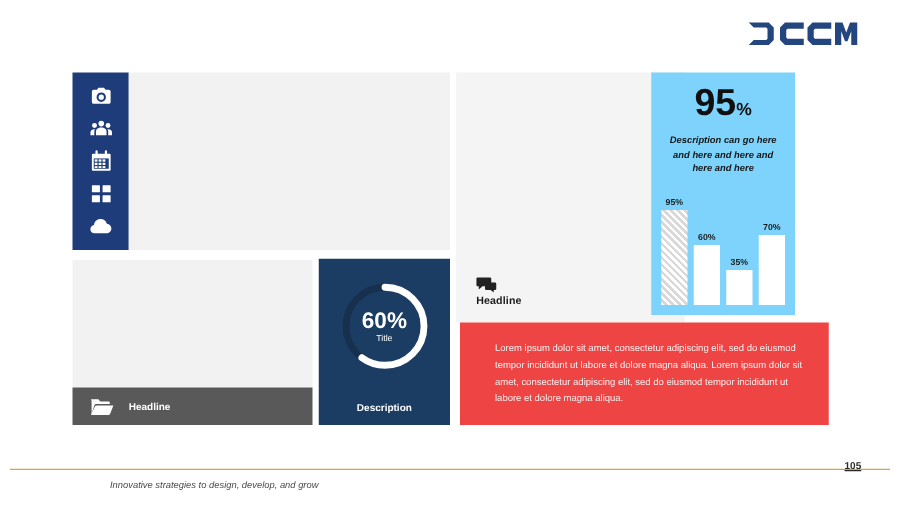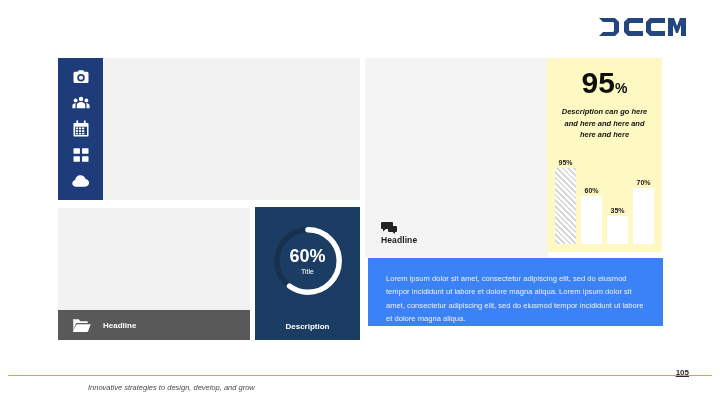--- a/index.html
+++ b/index.html
@@ -41,22 +41,22 @@
   .chat-icon { width:17px; height:14px; margin-bottom:12px; }
   .chat-icon svg { display:block; width:17px; height:14px; fill:#222; }
   .mid-headline {
     font-size:8.5px; font-weight:bold; color:#1a1a1a;
     margin-bottom:3px; letter-spacing:0.1px;
   }
   .mid-body { font-size:8px; color:#333; line-height:1.45; }
 
   
   .panel-orange {
-    position:absolute; left:547px; top:58px; width:115px; height:194px;
-    background:#fef9c3;
+    position:absolute; left:521px; top:58px; width:115px; height:194px;
+    background:#7dd3fc;
   }
   .big-stat {
     text-align:center; padding-top:10px;
     font-size:30px; font-weight:bold; color:#101010; line-height:1;
   }
   .big-stat .pct { font-size:14px; font-weight:bold; }
   .orange-desc {
     margin:8px 10px 0 10px; text-align:center;
     font-size:7.5px; font-weight:bold; color:#141414; line-height:1.55;font-style:italic;
   }
@@ -113,22 +113,22 @@
     font-size:18px; font-weight:bold; color:#ffffff; line-height:1;
   }
   .donut-title { font-size:7px; color:#ffffff; margin-top:3px; }
   .donut-desc {
     position:absolute; left:0; right:0; bottom:9px; text-align:center;
     font-size:8px; font-weight:bold; color:#ffffff;
   }
 
   
   .textbox {
-    position:absolute; left:368px; top:258px; width:295px; height:68px;
-    background:#3b82f6; padding:14px 16px 0 18px;
+    position:absolute; left:368px; top:258px; width:295px; height:82px;
+    background:#ef4444; padding:14px 16px 0 28px;
   }
   .textbox p { font-size:7.6px; color:#f0f0f0; line-height:1.75; }
 
   
   .footer-rule {
     position:absolute; left:8px; top:375px; width:704px; height:1px;
     background:#d2a93c;
   }
   .footer-tagline {
     position:absolute; left:46px; top:383px;

